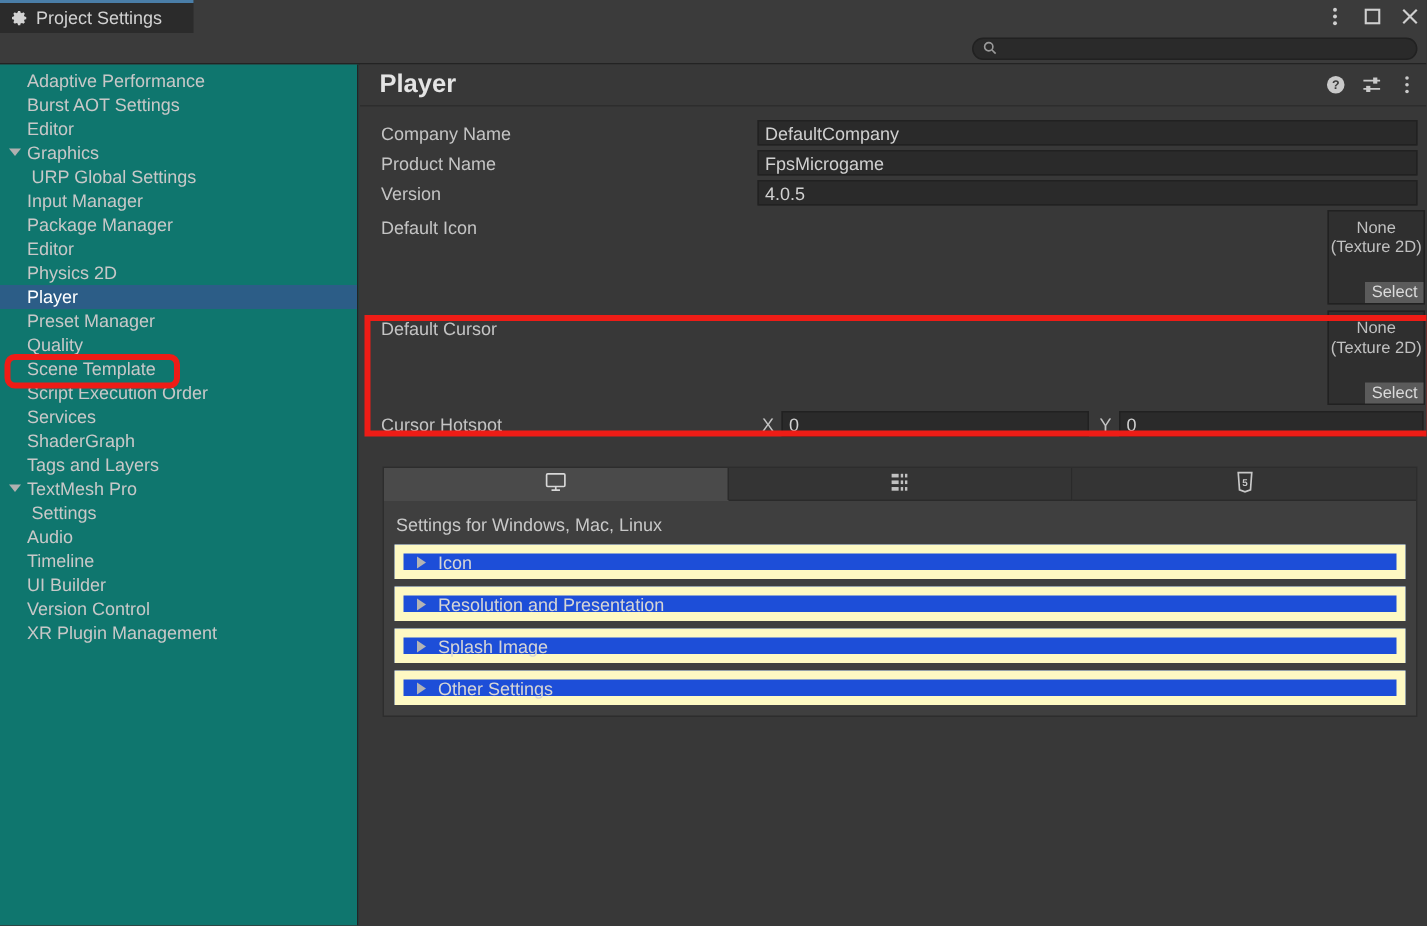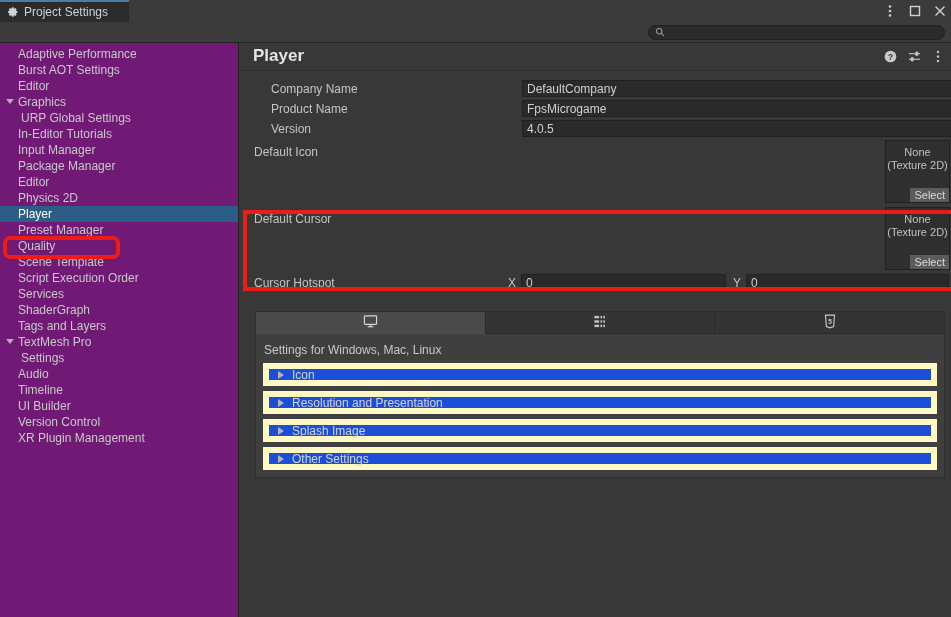--- a/index.html
+++ b/index.html
@@ -50,21 +50,21 @@
   }
   .search-input {
     background: transparent; border: 0; outline: none;
     color: #c4c4c4; font-family: inherit; font-size: 11px;
     width: 250px; margin-left: 4px;
   }
 
   
   .sidebar {
     position: absolute; left: 0; top: 43px; width: 239px; height: 574px;
-    background: #701a75;
+    background: #0f766e;
     border-right: 1px solid #242424;
     padding-top: 3px;
     overflow: hidden;
   }
   .side-item {
     height: 16px; line-height: 16px;
     padding-left: 18px; font-size: 12px; color: #c8c8c8;
     white-space: nowrap; position: relative;
   }
   .side-item.child { padding-left: 21px; }
@@ -88,21 +88,21 @@
     position: absolute; left: 13px; top: 3px;
     font-size: 17px; color: #e4e4e4; font-weight: bold;
   }
   .panel-icons {
     position: absolute; right: 6px; top: 6px;
     display: flex; align-items: center; gap: 10px;
   }
   .picon { width: 14px; height: 14px; display: flex; align-items: center; justify-content: center; }
 
   
-  .row { position: relative; height: 20px; margin-left: 17px; }
+  .row { position: relative; height: 20px; }
   .row-label {
     position: absolute; left: 14px; top: 3px; font-size: 12px; color: #c4c4c4;
   }
   .field {
     position: absolute; left: 265px; top: 1px; width: 440px; height: 17px;
     background: #2a2a2a; border: 1px solid #212121;
     color: #d0d0d0; font-size: 12px; font-family: inherit;
     padding: 0 4px; outline: none;
   }
 
@@ -216,21 +216,20 @@
     </div>
   </div>
 
   <div class="sidebar">
     <div id="sidebar-list">
         <div class="side-item"><span>Adaptive Performance</span></div>
         <div class="side-item"><span>Burst AOT Settings</span></div>
         <div class="side-item"><span>Editor</span></div>
         <div class="side-item"><span class="arrow"></span><span>Graphics</span></div>
         <div class="side-item child"><span>URP Global Settings</span></div>
-        <div class="side-item"><span>In-Editor Tutorials</span></div>
         <div class="side-item"><span>Input Manager</span></div>
         <div class="side-item"><span>Package Manager</span></div>
         <div class="side-item"><span>Editor</span></div>
         <div class="side-item"><span>Physics 2D</span></div>
         <div class="side-item selected"><span>Player</span></div>
         <div class="side-item"><span>Preset Manager</span></div>
         <div class="side-item"><span>Quality</span></div>
         <div class="side-item"><span>Scene Template</span></div>
         <div class="side-item"><span>Script Execution Order</span></div>
         <div class="side-item"><span>Services</span></div>

